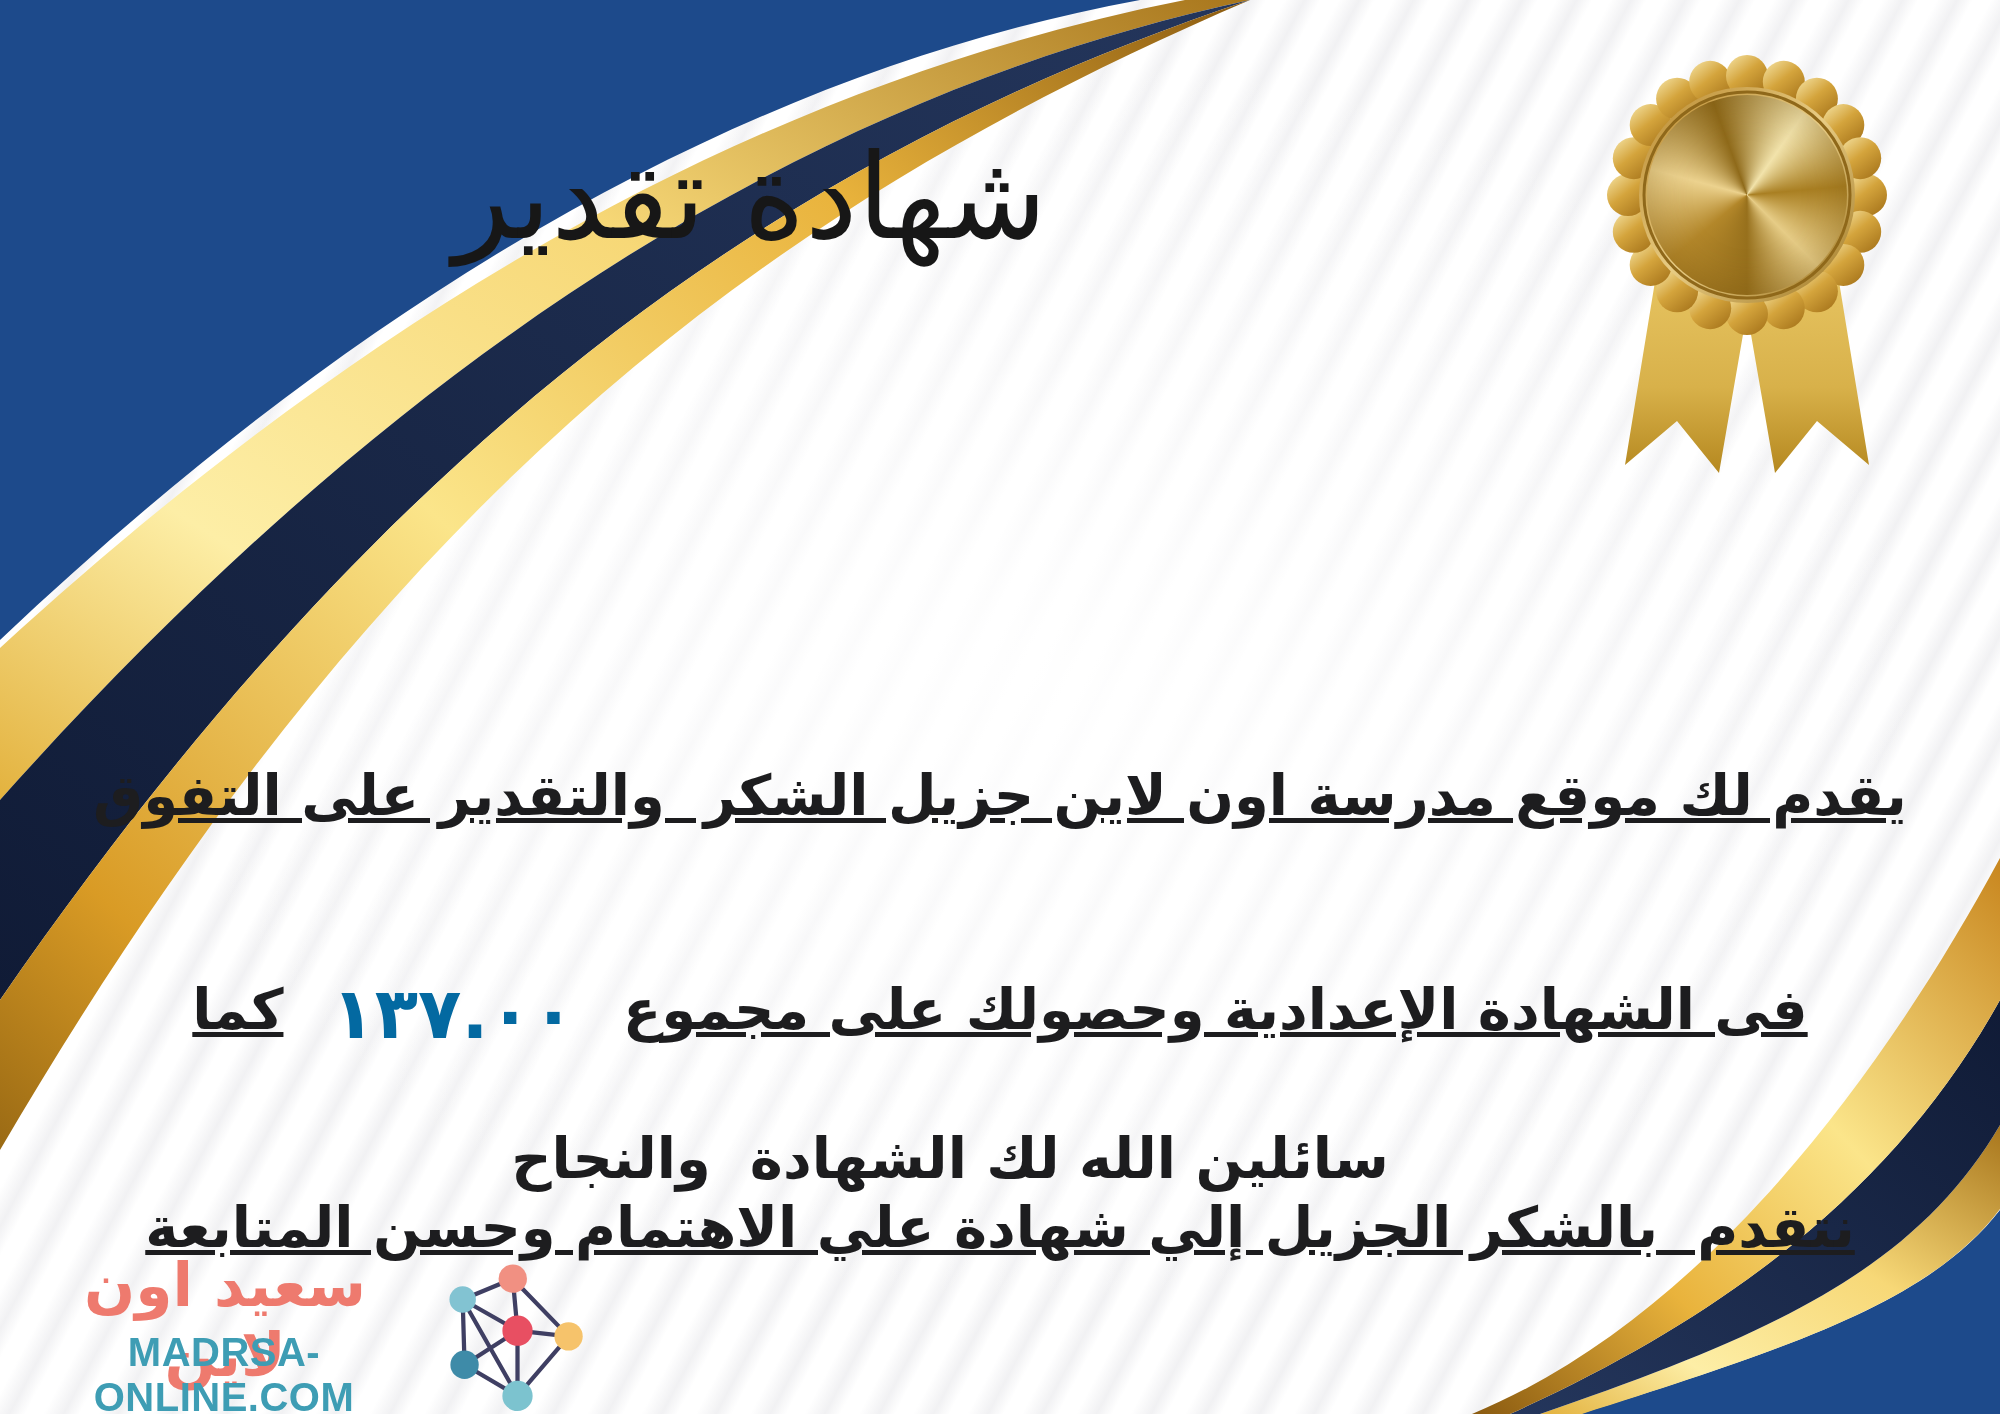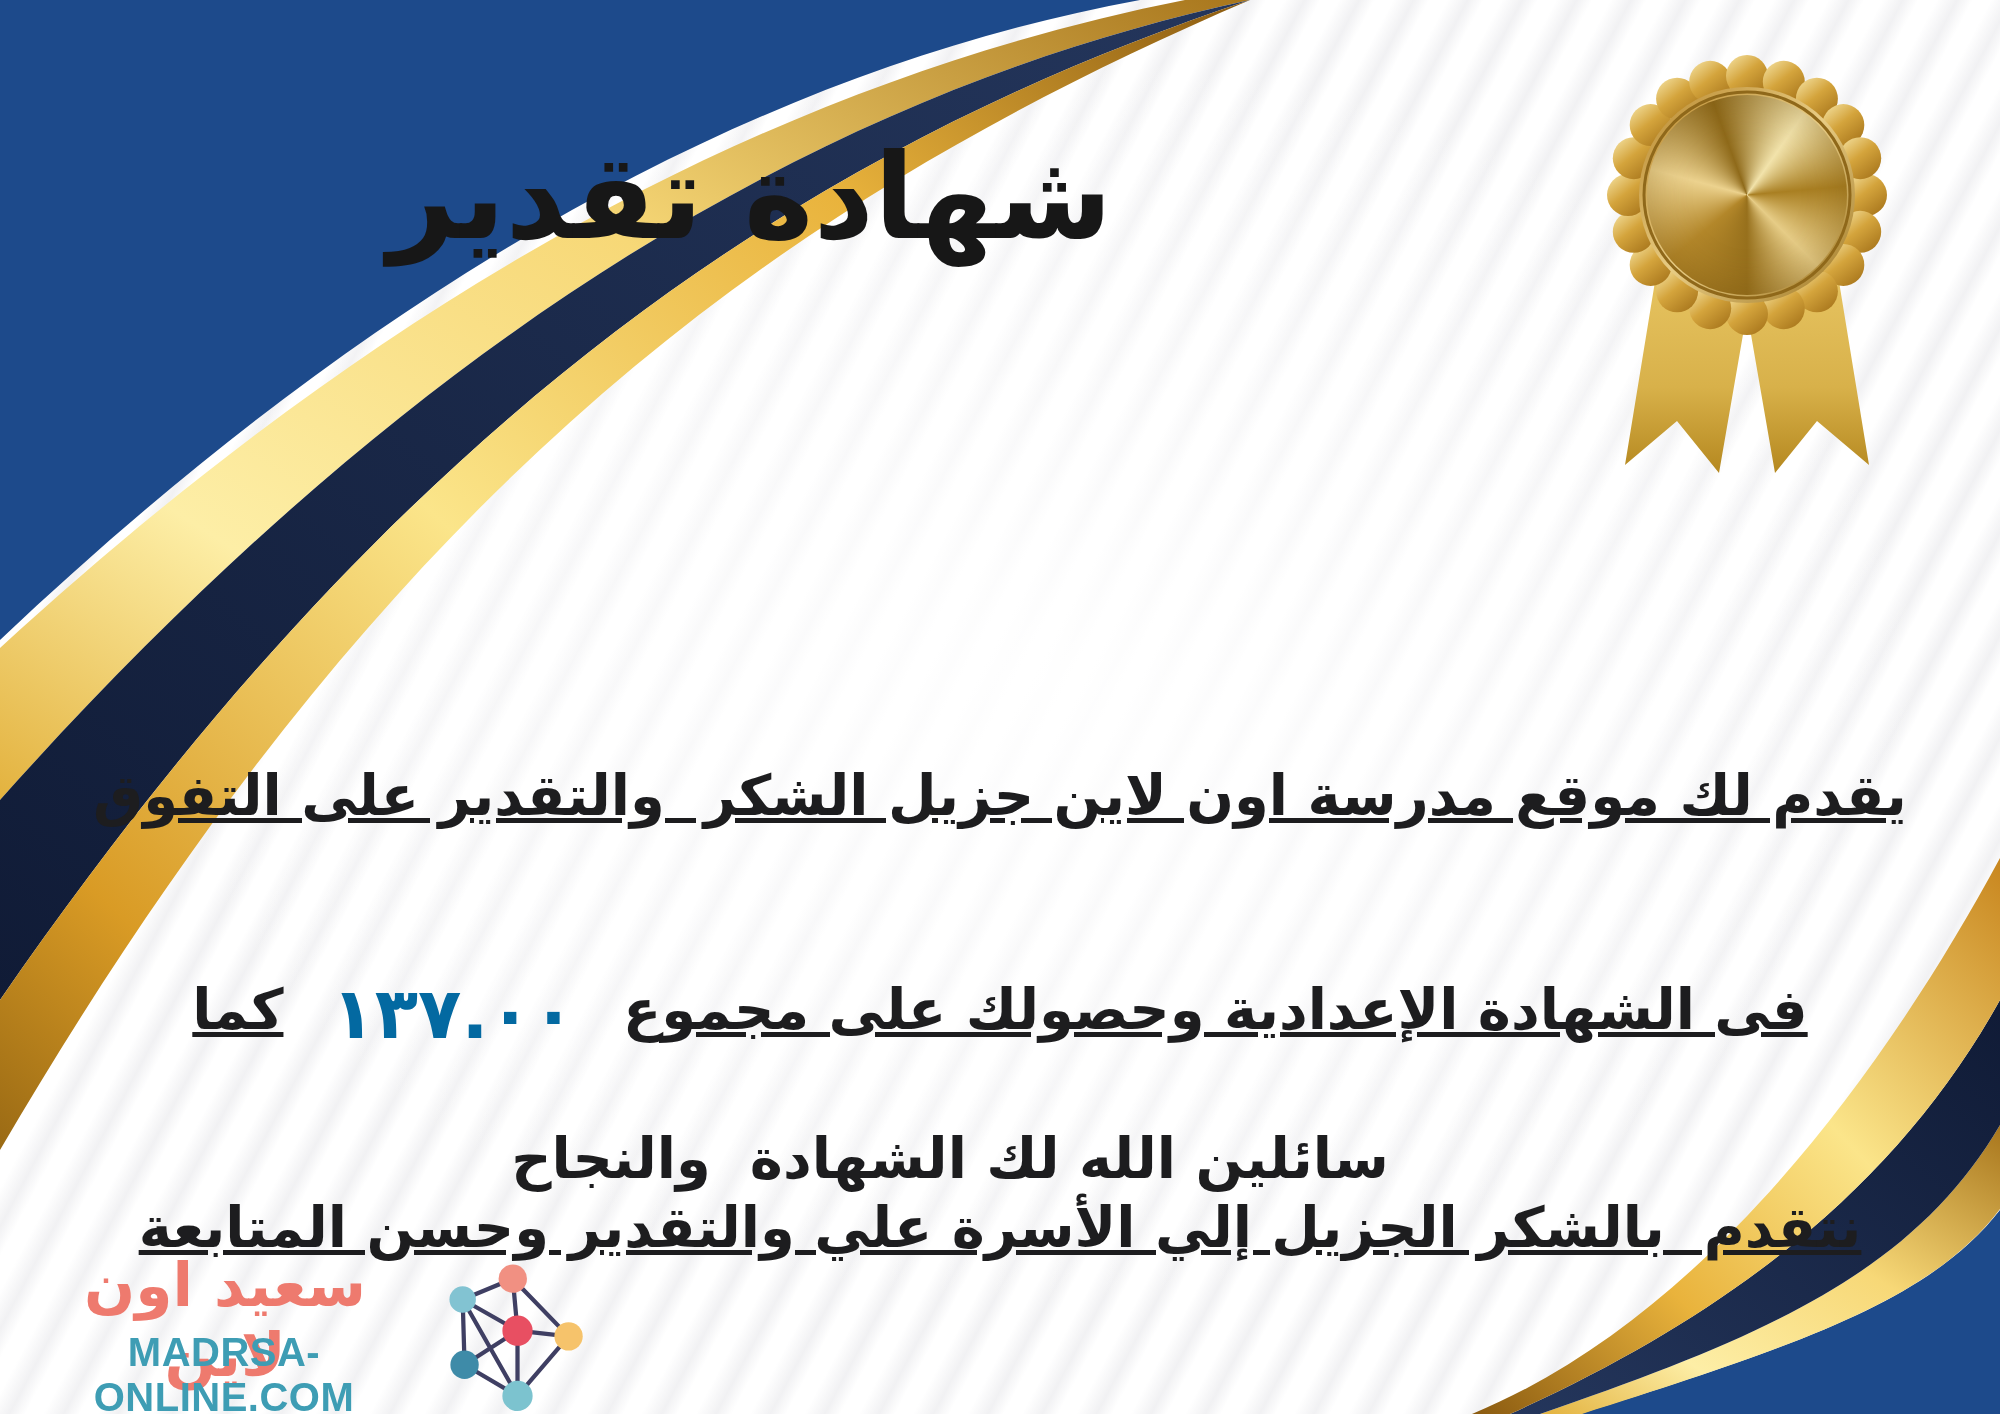--- a/index.html
+++ b/index.html
@@ -15,21 +15,21 @@
       radial-gradient(ellipse at 52% 48%, rgba(255,255,255,0.95), rgba(255,255,255,0) 62%),
       repeating-linear-gradient(118deg,
         rgba(205,205,212,0.28) 0px, rgba(255,255,255,0) 14px,
         rgba(255,255,255,0) 30px, rgba(205,205,212,0.28) 48px);
   }
   svg.bg { position:absolute; left:0; top:0; width:2000px; height:1414px; }
 
   .title {
     position:absolute; left:0; top:128px; width:1500px;
     text-align:center; direction:rtl;
-    font-size:118px; font-weight:700; color:#171717; letter-spacing:0;
+    font-size:118px; font-weight:400; color:#171717; letter-spacing:0;
   }
   .student-name {
     position:absolute; left:0; top:498px; width:2000px;
     text-align:center; direction:rtl; white-space:nowrap;
     font-size:94px; font-weight:700; color:#2b4d85;
   }
   .body-text {
     position:absolute; left:40px; top:742px; width:1920px;
     text-align:center; direction:rtl; white-space:pre-wrap;
     font-size:56px; font-weight:700; color:#1d1d1f; line-height:107px;text-decoration:underline;
@@ -170,21 +170,21 @@
       <circle cx="0" cy="0" r="103" fill="none" stroke="#8f681a" stroke-width="3"></circle>
     </svg>
   </div>
   <div class="medal-disk"></div>
 
   <div class="title">شهادة تقدير</div>
 
 
   <div class="body-text"><span>يقدم لك موقع مدرسة اون لاين جزيل الشكر  والتقدير على التفوق</span><br>
 <span>فى الشهادة الإعدادية وحصولك على مجموع</span><span class="score">١٣٧.٠٠</span><span>كما</span><br>
-<span>نتقدم  بالشكر الجزيل إلي الأسرة علي والتقدير وحسن المتابعة</span></div>
+<span>نتقدم  بالشكر الجزيل إلي شهادة علي الاهتمام وحسن المتابعة</span></div>
 
   <div class="closing">سائلين الله لك الشهادة  والنجاح</div>
 
   <div>
     <div class="logo-ar">سعيد اون لاين</div>
     <div class="logo-en">MADRSA-ONLINE.COM</div>
     <svg class="logo-icon" viewBox="0 0 320 330">
       <g stroke="#3f3f63" stroke-width="9" stroke-linecap="round">
         <line x1="168" y1="48" x2="62" y2="92"></line>
         <line x1="168" y1="48" x2="178" y2="158"></line>

